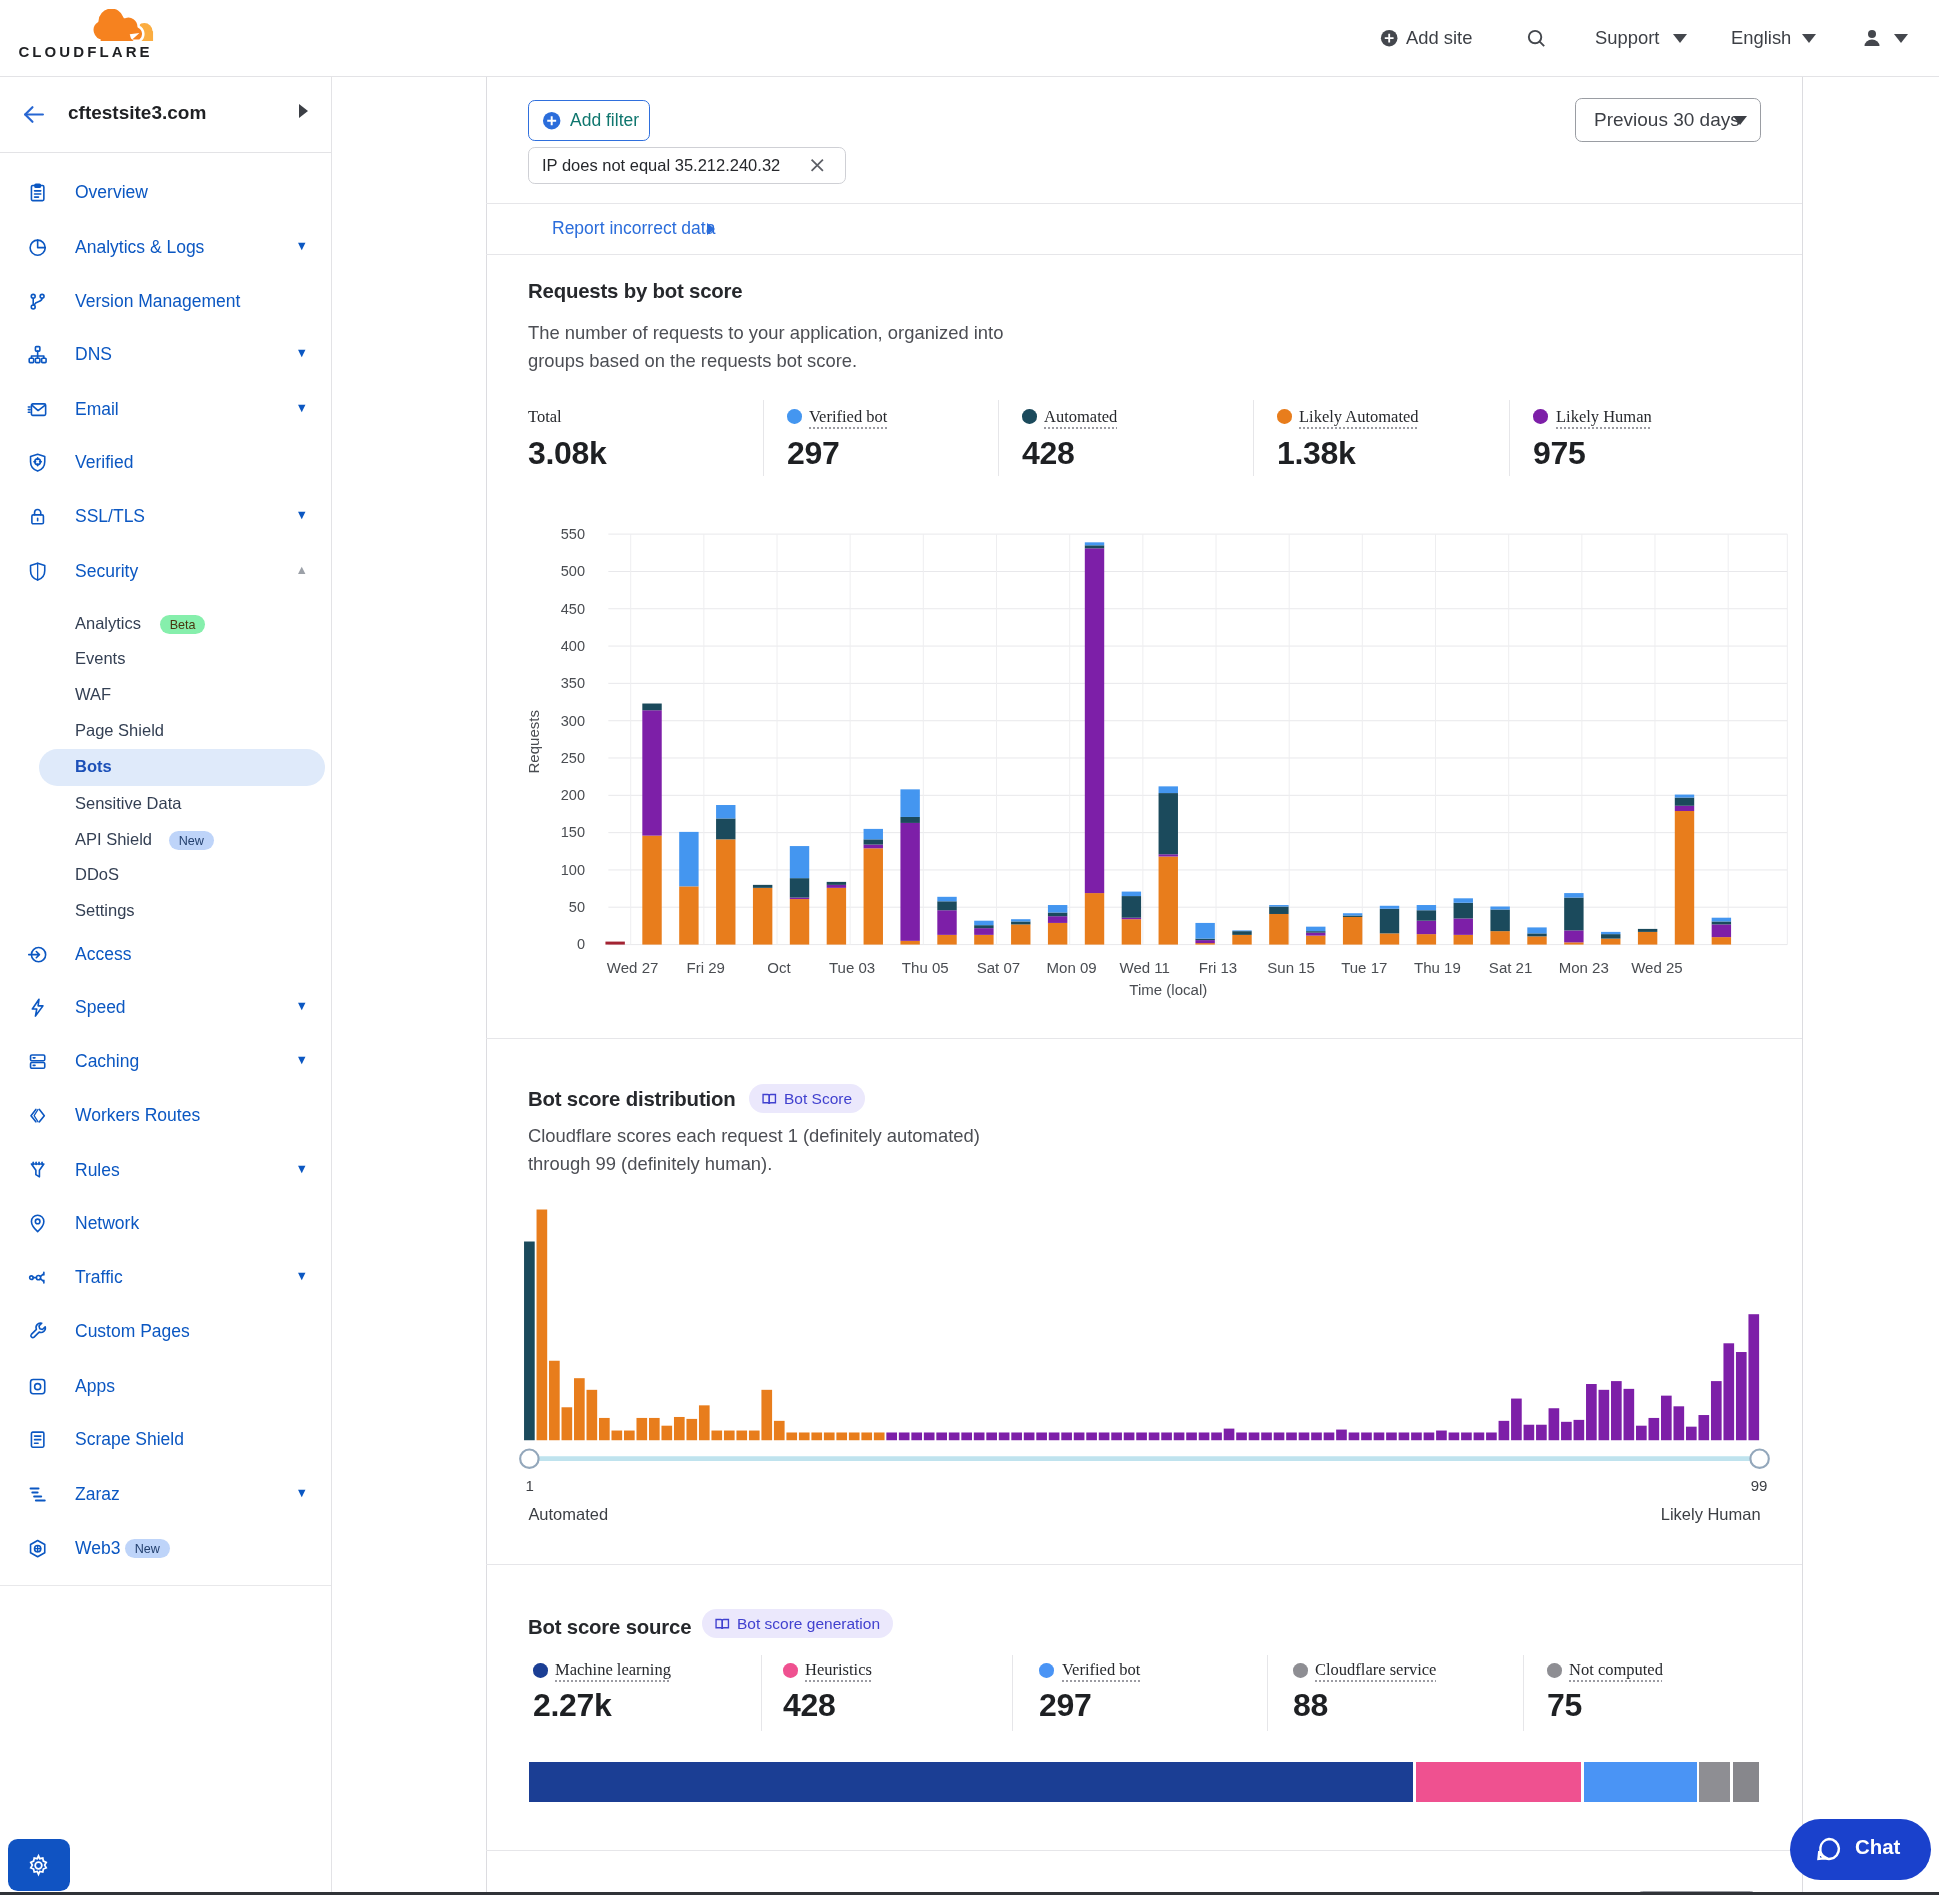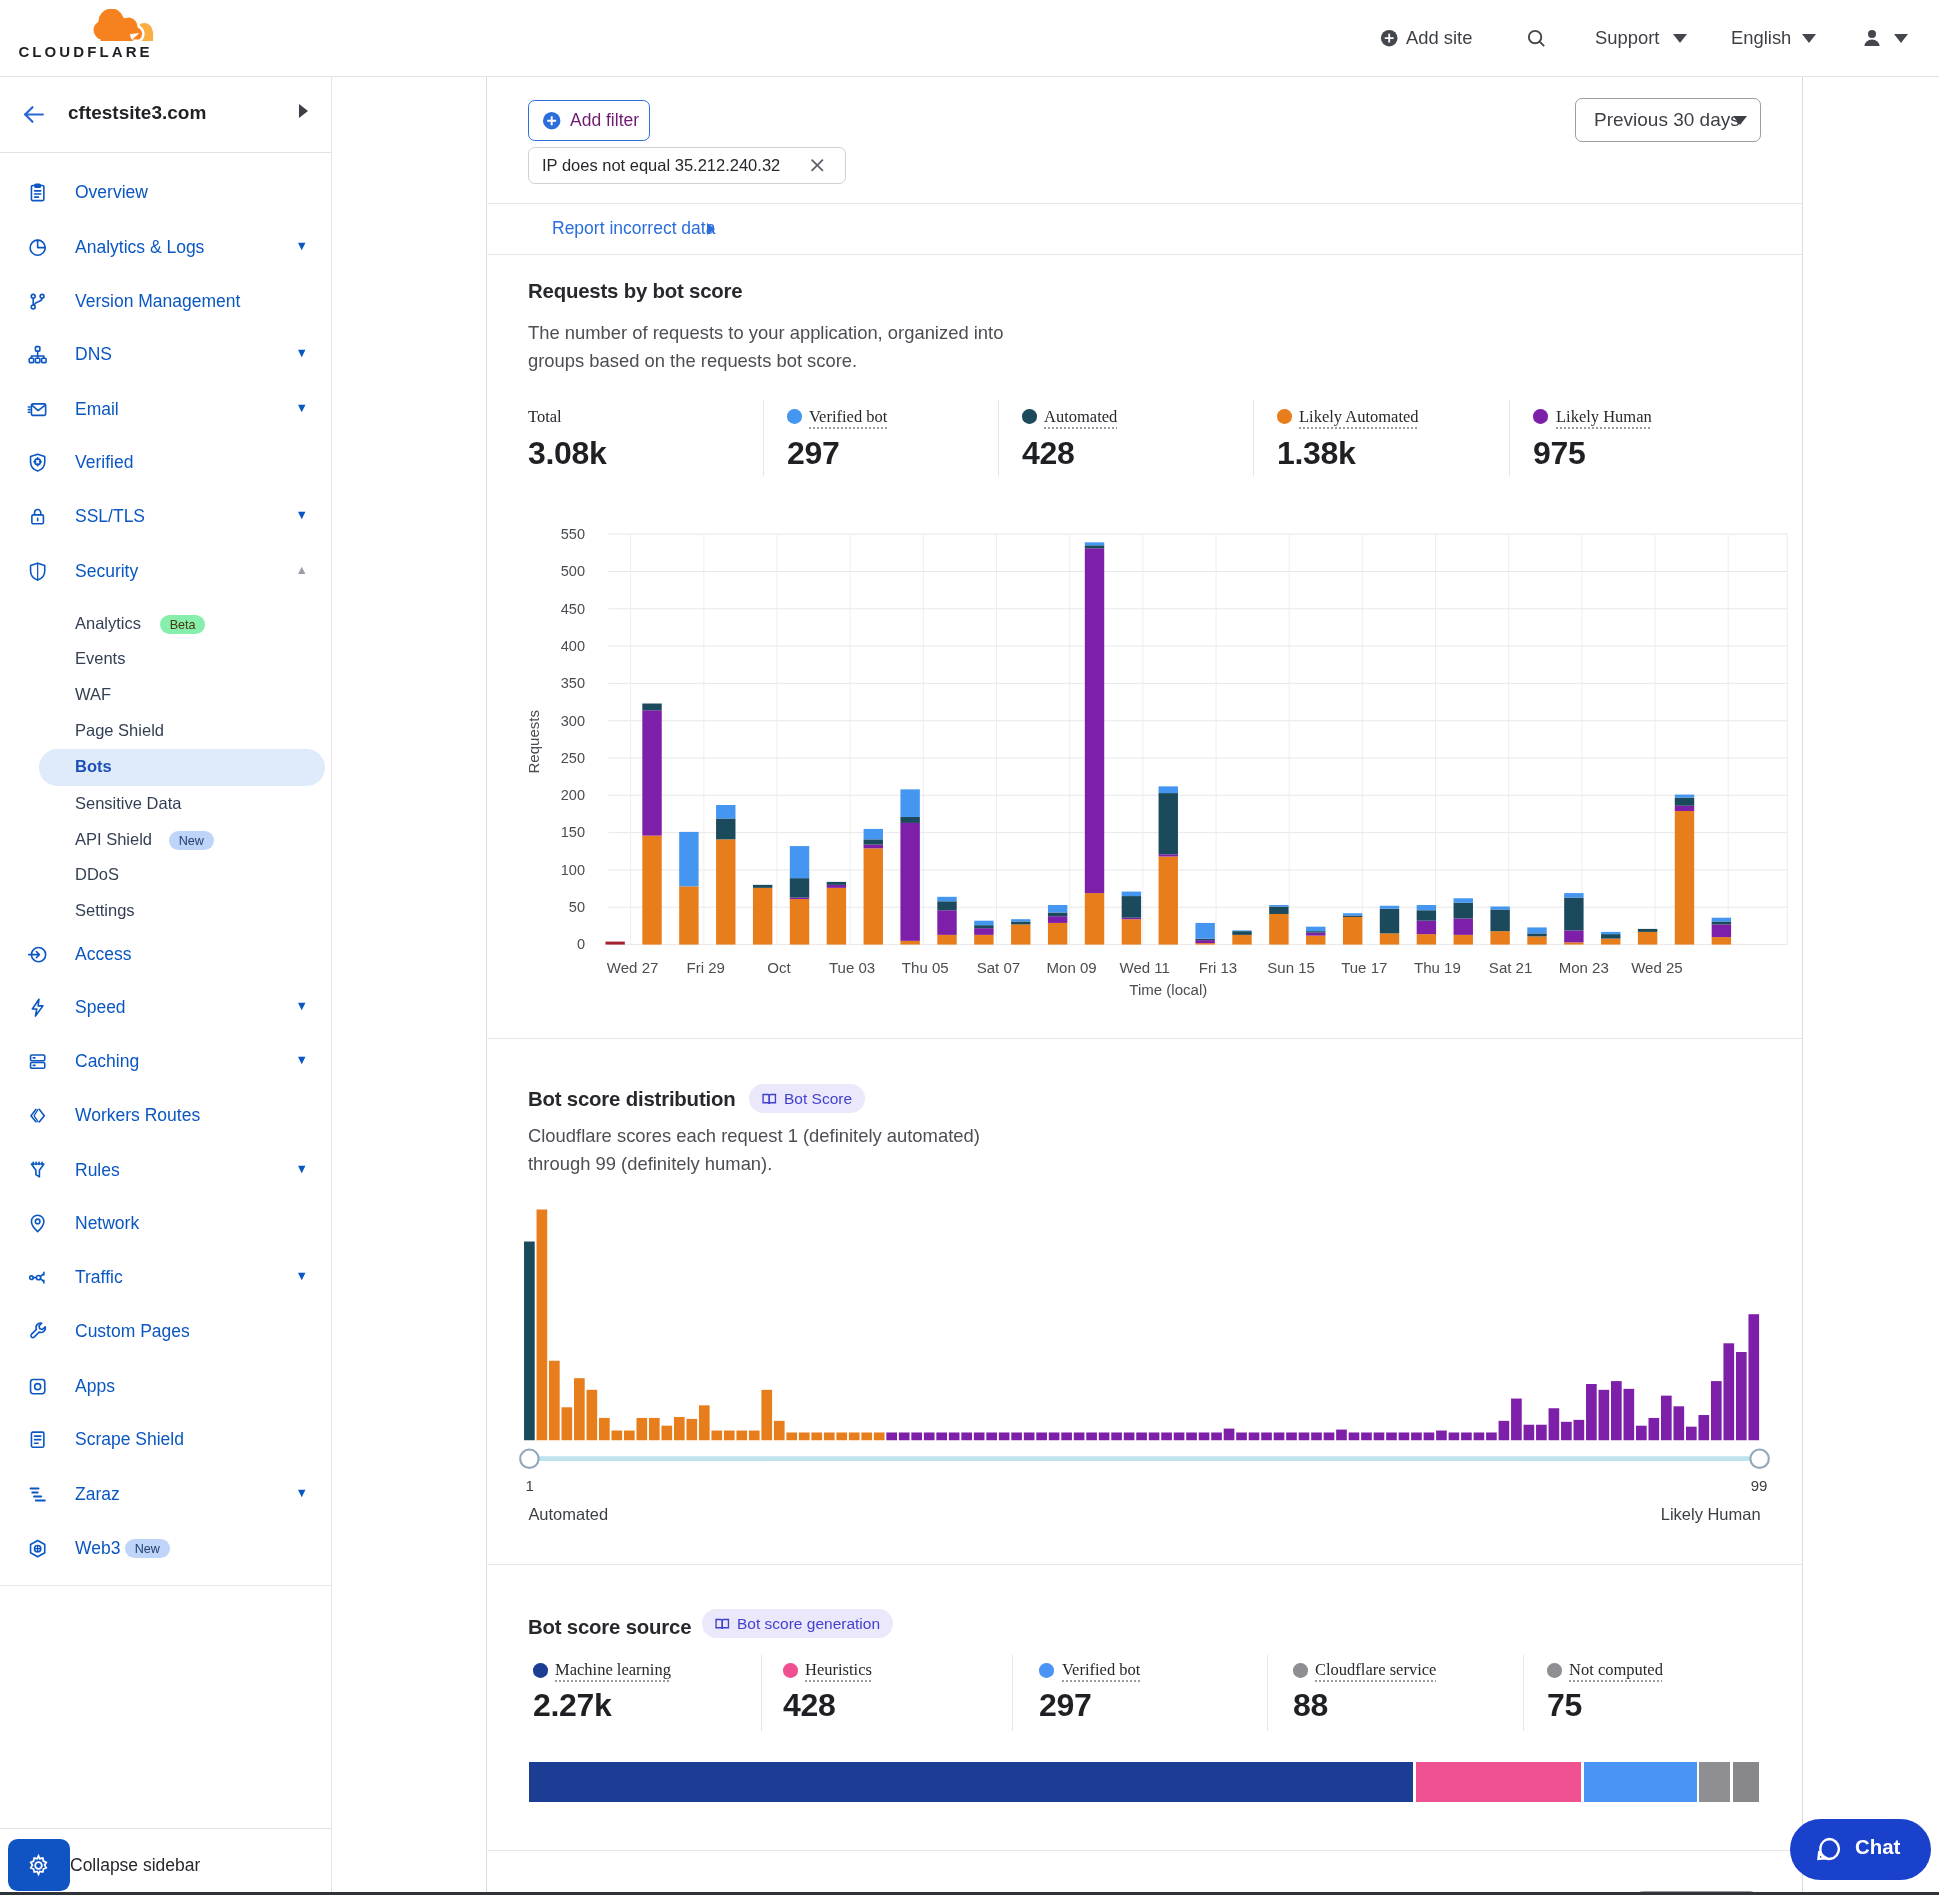--- a/index.html
+++ b/index.html
@@ -283,37 +283,34 @@
         <span class="slabel">API Shield</span>
         <span class="badge new">New</span>
       </div>
 <div class="srow" style="top:696px">
         <span class="slabel">DDoS</span>
       </div>
 <div class="srow" style="top:732px">
         <span class="slabel">Settings</span>
       </div>
   </div>
-  <div id="collapse">
-    <div style="position:absolute;left:70px;top:26px;font-size:17.5px;color:#26282c">Collapse sidebar</div>
-  </div>
 </div>
 <div style="position:absolute;left:7.8px;top:1839px;width:62px;height:52px;background:#1053c2;border-radius:9.7px;z-index:5">
   <svg style="position:absolute;left:18.4px;top:13.6px" width="25" height="25" viewBox="0 0 24 24" fill="none" stroke="#fff" stroke-width="1.7">
       <circle cx="12" cy="12" r="3.2"></circle>
       <path d="M12 2.8 l1.2 2.7 2.9-.6 .6 2.9 2.7 1.2 -1.5 2.6 1.5 2.6 -2.7 1.2 -.6 2.9 -2.9-.6 -1.2 2.7 -1.2-2.7 -2.9 .6 -.6-2.9 -2.7-1.2 1.5-2.6 -1.5-2.6 2.7-1.2 .6-2.9 2.9 .6 Z"></path>
     </svg>
 </div>
 
 <div style="position:absolute;left:528px;top:100px;width:122px;height:41px;border:1.5px solid #2f6fdd;border-radius:6.8px"></div>
 <svg style="position:absolute;left:542px;top:111px" width="19.4" height="19.4" viewBox="0 0 20 20">
     <circle cx="10" cy="10" r="9" fill="#2b6ddb"></circle>
     <path d="M10 5.4 V14.6 M5.4 10 H14.6" stroke="#fff" stroke-width="2"></path>
   </svg>
-<div style="position:absolute;left:570px;top:110px;font-size:17.5px;color:#701a75">Add filter</div>
+<div style="position:absolute;left:570px;top:110px;font-size:17.5px;color:#0f766e">Add filter</div>
 
 <div style="position:absolute;left:528px;top:147px;width:318px;height:37px;border:1px solid #cfd0d5;border-radius:6.8px"></div>
 <div style="position:absolute;left:542px;top:156px;font-size:16.5px;color:#26282c">IP does not equal 35.212.240.32</div>
 <svg style="position:absolute;left:809px;top:157px" width="16.5" height="16.5" viewBox="0 0 16 16" stroke="#5c5f66" stroke-width="1.7">
     <path d="M2.5 2.5 L13.5 13.5 M13.5 2.5 L2.5 13.5"></path>
   </svg>
 
 <div style="position:absolute;left:1575px;top:98px;width:186px;height:44px;border:1px solid #9a9da3;border-radius:6.8px"></div>
 <div style="position:absolute;left:1594px;top:109px;font-size:19px;color:#3c3f45">Previous 30 days</div>
 <div style="position:absolute;left:1733px;top:116px;width:0;height:0;border-left:7.8px solid transparent;border-right:7.8px solid transparent;border-top:9.7px solid #3c3f45"></div>

